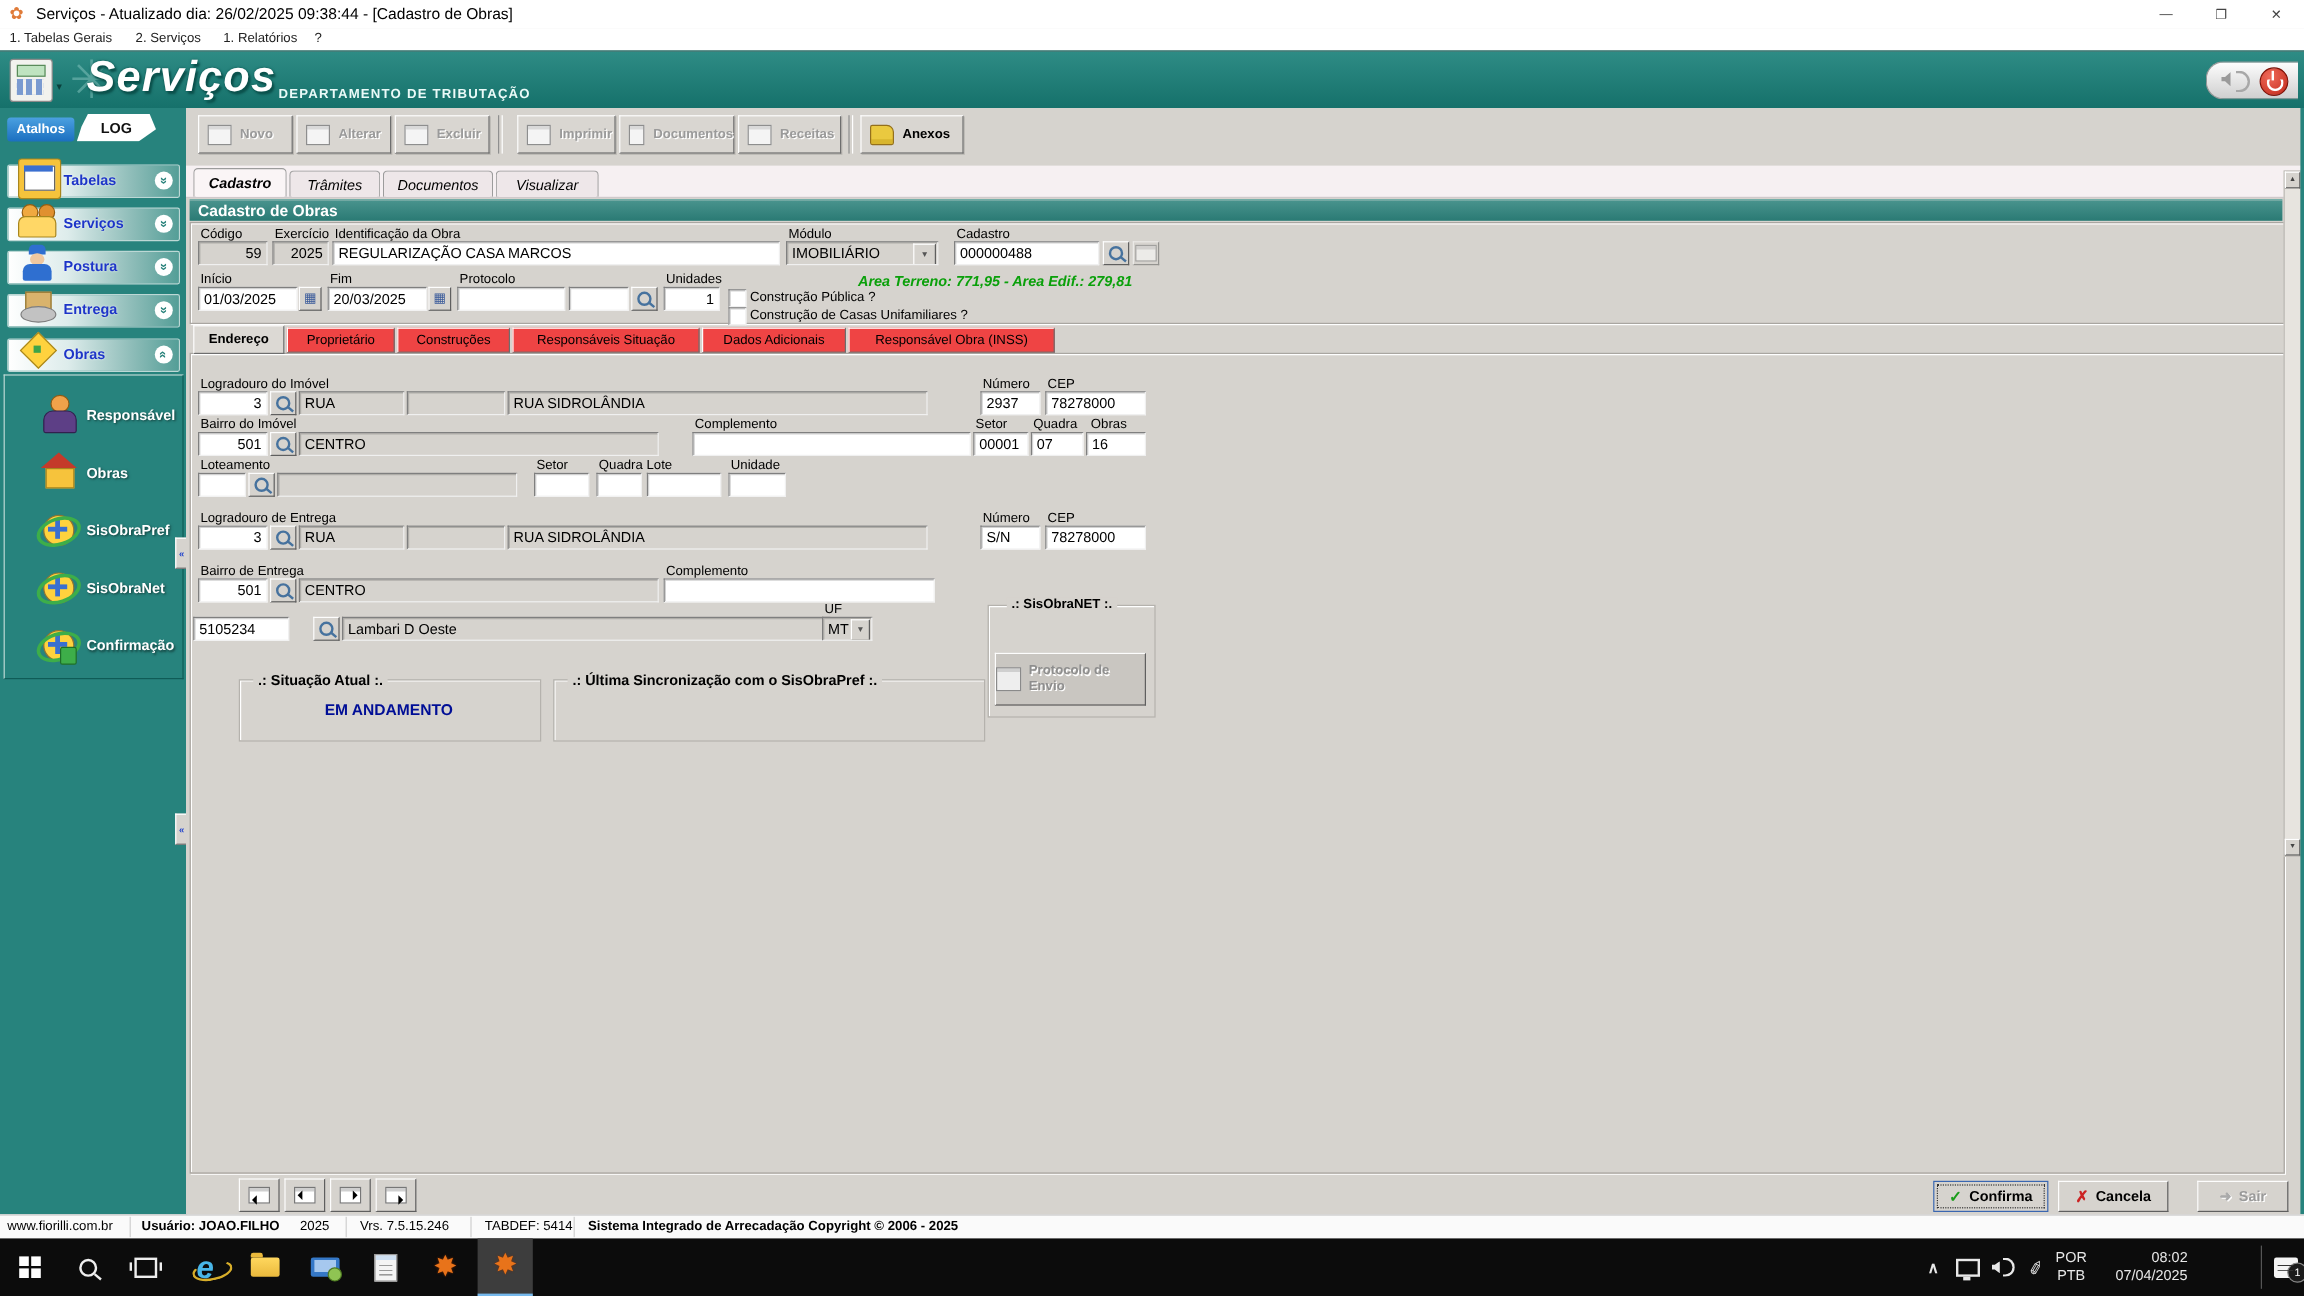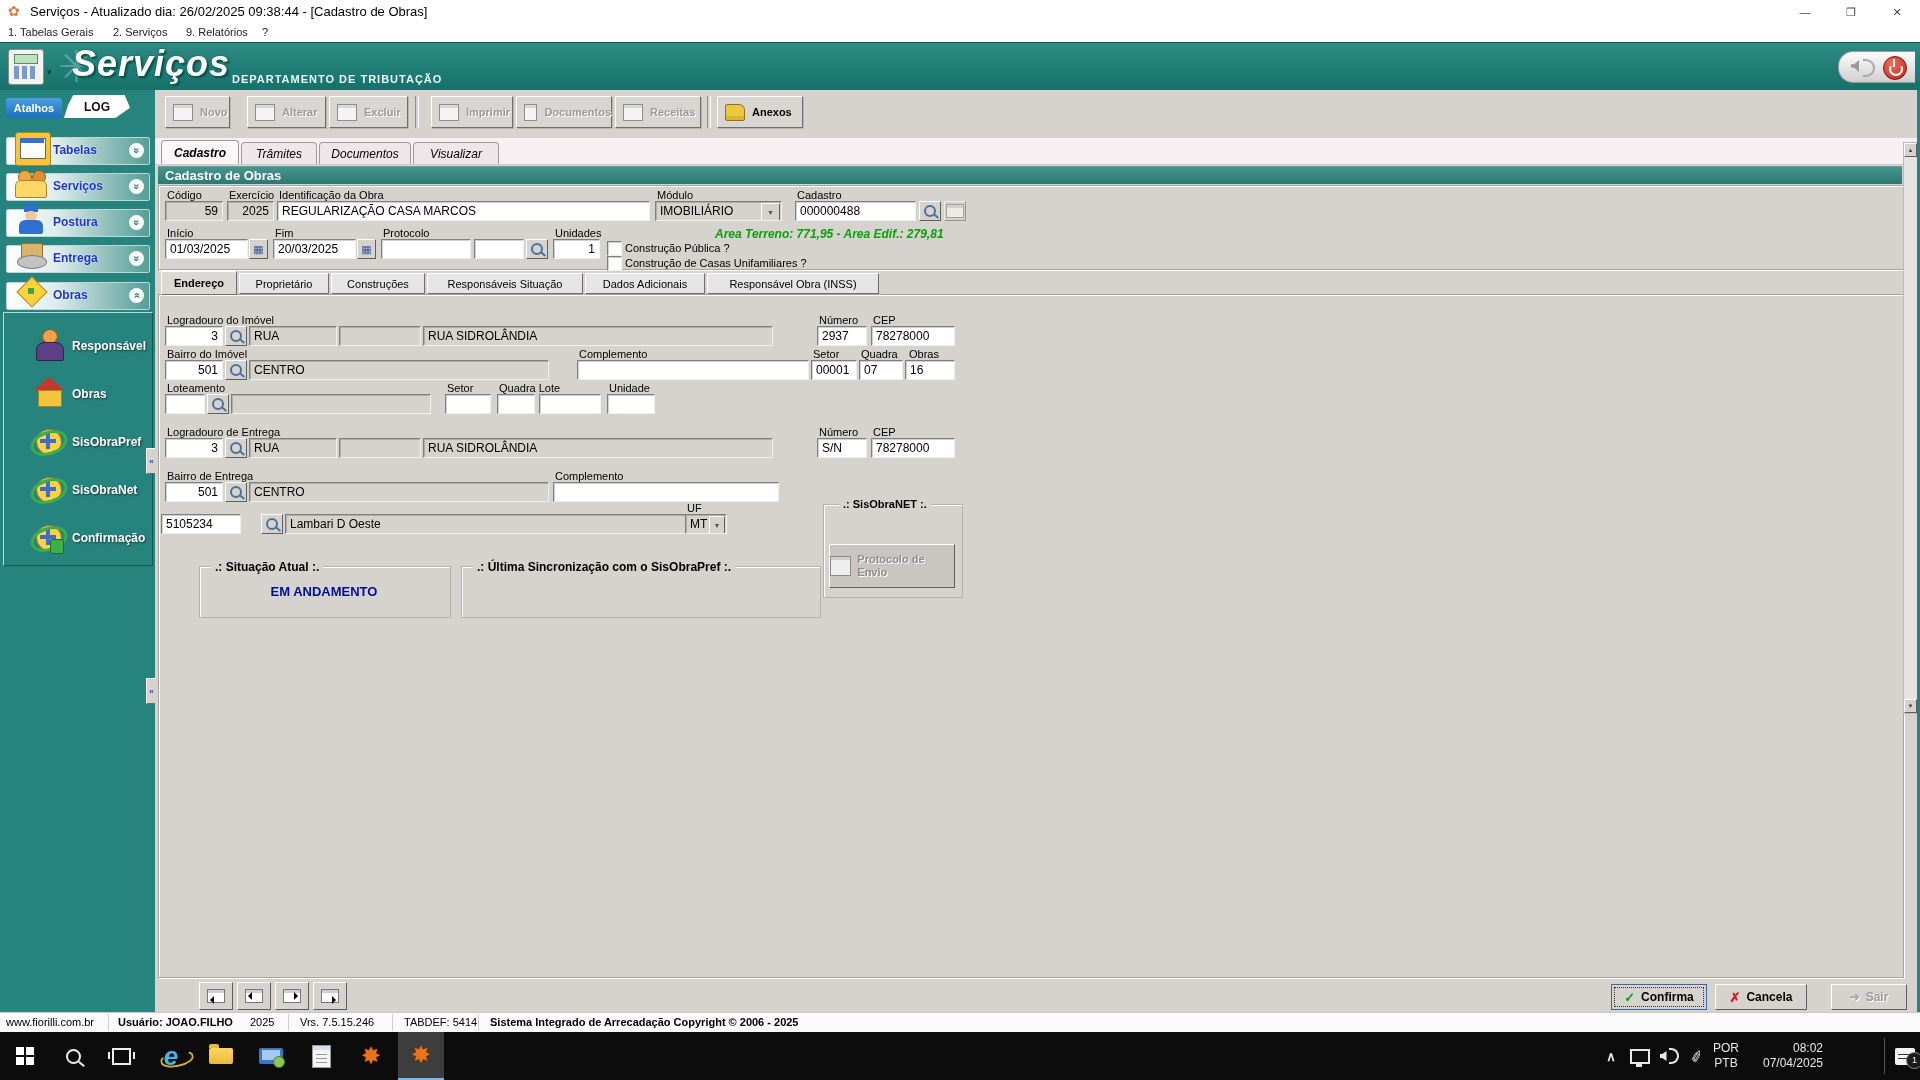--- a/index.html
+++ b/index.html
@@ -86,21 +86,21 @@
   .fld.gray{background:#d6d3ce;}
   .fld.right{text-align:right;}
   .sbtn{position:absolute;box-sizing:border-box;background:#d6d3ce;border:1px solid #fdfdfd;border-right-color:#5f5f5f;border-bottom-color:#5f5f5f;display:flex;align-items:center;justify-content:center;}
   .magico{width:8px;height:8px;border:2px solid #46729e;border-radius:50%;position:relative;}
   .magico::after{content:"";position:absolute;width:6px;height:2px;background:#46729e;right:-5px;bottom:-2px;transform:rotate(40deg);}
   .calico{font-size:11px;color:#3a5a9a;line-height:1;}
   .selarrow{position:absolute;right:1px;top:1px;width:17px;height:16px;background:#d6d3ce;border:1px solid #fff;border-right-color:#5f5f5f;border-bottom-color:#5f5f5f;display:flex;align-items:center;justify-content:center;font-size:7px;color:#555;}
   .cb{position:absolute;width:13px;height:13px;background:#fff;border:1px solid #7f7f7f;border-right-color:#f0f0f0;border-bottom-color:#f0f0f0;box-shadow:inset 1px 1px 0 rgba(0,0,0,.18);}
   .greenlbl{position:absolute;font-size:12px;font-weight:bold;font-style:italic;color:#0aa00a;white-space:nowrap;}
   .etched{position:absolute;border:1px solid #a9a6a1;box-shadow:1px 1px 0 #ffffff,inset 1px 1px 0 #ffffff;}
-  .stab{top:183px;height:21px;background:#e5e5e5;border:1px solid #fdfdfd;border-right-color:#6e6e6e;border-bottom-color:#6e6e6e;display:flex;align-items:center;justify-content:center;font-size:11px;box-sizing:border-box;}
+  .stab{top:183px;height:21px;background:#ef4444;border:1px solid #fdfdfd;border-right-color:#6e6e6e;border-bottom-color:#6e6e6e;display:flex;align-items:center;justify-content:center;font-size:11px;box-sizing:border-box;}
   .stab.active{top:181px;height:24px;font-weight:bold;z-index:3;background:#dcd9d4;}
   .gbox{position:absolute;border:1px solid #b5b2ad;box-shadow:inset 1px 1px 0 #fff;}
   .gtitle{position:absolute;font-size:11px;font-weight:bold;background:#d6d3ce;padding:0 4px;white-space:nowrap;}
   .navbtn{top:892px;width:34px;height:28px;}
   .gridico{width:16px;height:12px;background:#fff;border:1px solid #777;box-shadow:inset 0 3px 0 #cfcfcf;position:relative;}
   .gridico .arr{position:absolute;width:0;height:0;border:4px solid transparent;}
   .footbtn{top:894px;height:26px;display:flex;align-items:center;justify-content:center;gap:6px;font-size:12px;font-weight:bold;box-sizing:border-box;}
   .dotted{outline:1px dotted #333;outline-offset:-4px;border:1px solid #3a66b0 !important;}
   
   .scrtrack{left:1748px;top:52px;width:15px;height:572px;background:#e7e4df;border:1px solid #bdbab5;box-sizing:border-box;}
@@ -159,21 +159,21 @@
         <span>❐</span>
       </div>
     <div class="abs winctl" style="left:1874px;">
         <span>✕</span>
       </div>
   </div>
 
   <div id="menubar" class="abs">
     <span class="abs menuitem" style="left:8px;">1. Tabelas Gerais</span>
     <span class="abs menuitem" style="left:113px;">2. Serviços</span>
-    <span class="abs menuitem" style="left:186px;">9. Relatórios</span>
+    <span class="abs menuitem" style="left:186px;">1. Relatórios</span>
     <span class="abs menuitem" style="left:262px;">?</span>
   </div>
 
   <div id="banner" class="abs">
     <div id="calcicon" class="abs"></div>
     <span class="abs" style="left:47px;top:24px;color:#0a3f3b;font-size:9px;">▾</span>
     <span id="logoflake" class="abs">✳</span>
     <span id="logotext" class="abs">Serviços</span>
     <span id="bannersub" class="abs">DEPARTAMENTO DE TRIBUTAÇÃO</span>
     <div id="bannerpill" class="abs">
@@ -263,21 +263,21 @@
 
   <div class="split" style="left:146px;top:448px;">
       <span>«</span>
     </div>
   <div class="split" style="left:146px;top:678px;">
       <span>«</span>
     </div>
 
   <div id="main" class="abs">
 
-    <div class="abs tbtn dis" style="left:10px;width:65px;">
+    <div class="abs tbtn dis" style="left:10px;width:79px;">
       <span class="ticon"></span>
       <span>Novo</span>
     </div>
     <div class="abs tbtn dis" style="left:92px;width:79px;">
       <span class="ticon"></span>
       <span>Alterar</span>
     </div>
     <div class="abs tbtn dis" style="left:174px;width:79px;">
       <span class="ticon"></span>
       <span>Excluir</span>

